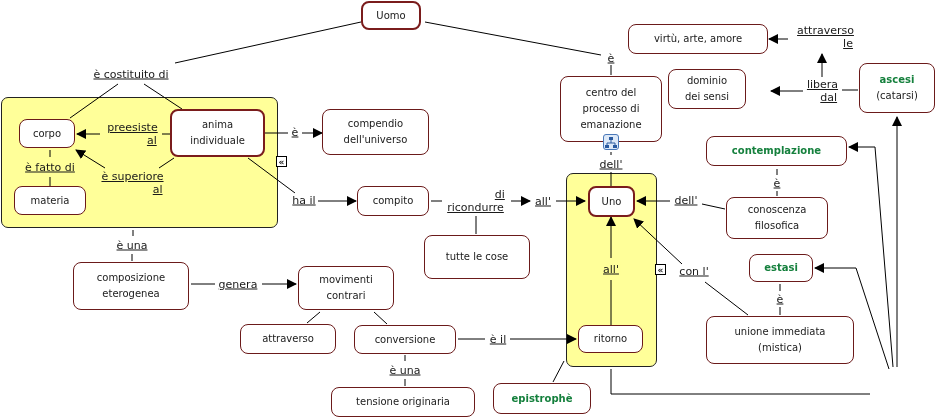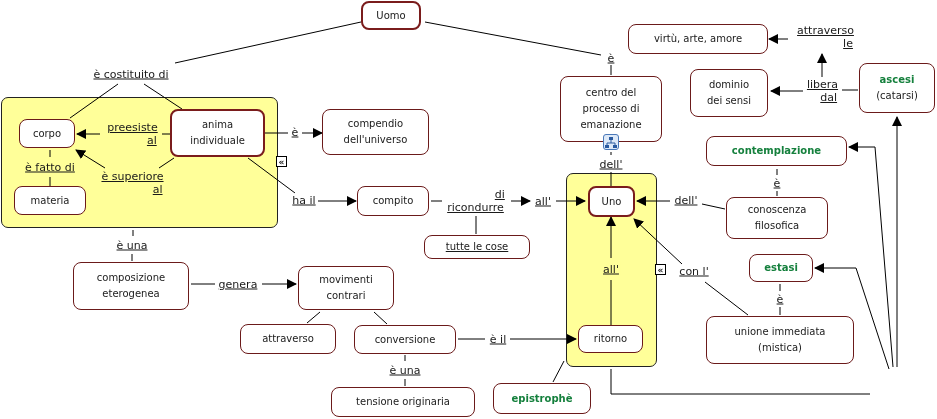--- a/index.html
+++ b/index.html
@@ -113,38 +113,38 @@
   </svg>
 
   <div class="node thick" style="left:361px;top:1px;width:60px;height:29px;">Uomo</div>
   <div class="node" style="left:19px;top:119px;width:56px;height:29px;">corpo</div>
   <div class="node" style="left:14px;top:186px;width:72px;height:29px;">materia</div>
   <div class="node thick" style="left:170px;top:109px;width:95px;height:48px;">anima
 individuale</div>
   <div class="node" style="left:322px;top:109px;width:107px;height:46px;">compendio
 dell'universo</div>
   <div class="node" style="left:357px;top:186px;width:72px;height:30px;">compito</div>
-  <div class="node" style="left:424px;top:235px;width:106px;height:24px;text-decoration:underline;">tutte le cose</div>
+  <div class="node" style="left:424px;top:235px;width:106px;height:44px;">tutte le cose</div>
   <div class="node" style="left:560px;top:76px;width:102px;height:66px;">centro del
 processo di
 emanazione</div>
   <div class="node thick" style="left:588px;top:186px;width:47px;height:31px;">Uno</div>
   <div class="node" style="left:578px;top:325px;width:65px;height:28px;">ritorno</div>
   <div class="node" style="left:493px;top:383px;width:98px;height:31px;">
     <span class="bold">epistrophè</span>
   </div>
   <div class="node" style="left:73px;top:262px;width:116px;height:48px;">composizione
 eterogenea</div>
   <div class="node" style="left:298px;top:266px;width:96px;height:44px;">movimenti
 contrari</div>
   <div class="node" style="left:240px;top:324px;width:96px;height:30px;">attraverso</div>
   <div class="node" style="left:354px;top:325px;width:102px;height:29px;">conversione</div>
   <div class="node" style="left:331px;top:387px;width:144px;height:30px;">tensione originaria</div>
   <div class="node" style="left:628px;top:24px;width:140px;height:30px;">virtù, arte, amore</div>
-  <div class="node" style="left:690px;top:69px;width:78px;height:48px;">dominio
+  <div class="node" style="left:668px;top:69px;width:78px;height:40px;">dominio
 dei sensi</div>
   <div class="node" style="left:859px;top:63px;width:76px;height:50px;flex-direction:column;">
     <span class="bold">ascesi</span>
     <span>(catarsi)</span>
   </div>
   <div class="node" style="left:706px;top:136px;width:141px;height:30px;">
     <span class="bold">contemplazione</span>
   </div>
   <div class="node" style="left:749px;top:254px;width:64px;height:28px;">
     <span class="bold">estasi</span>

